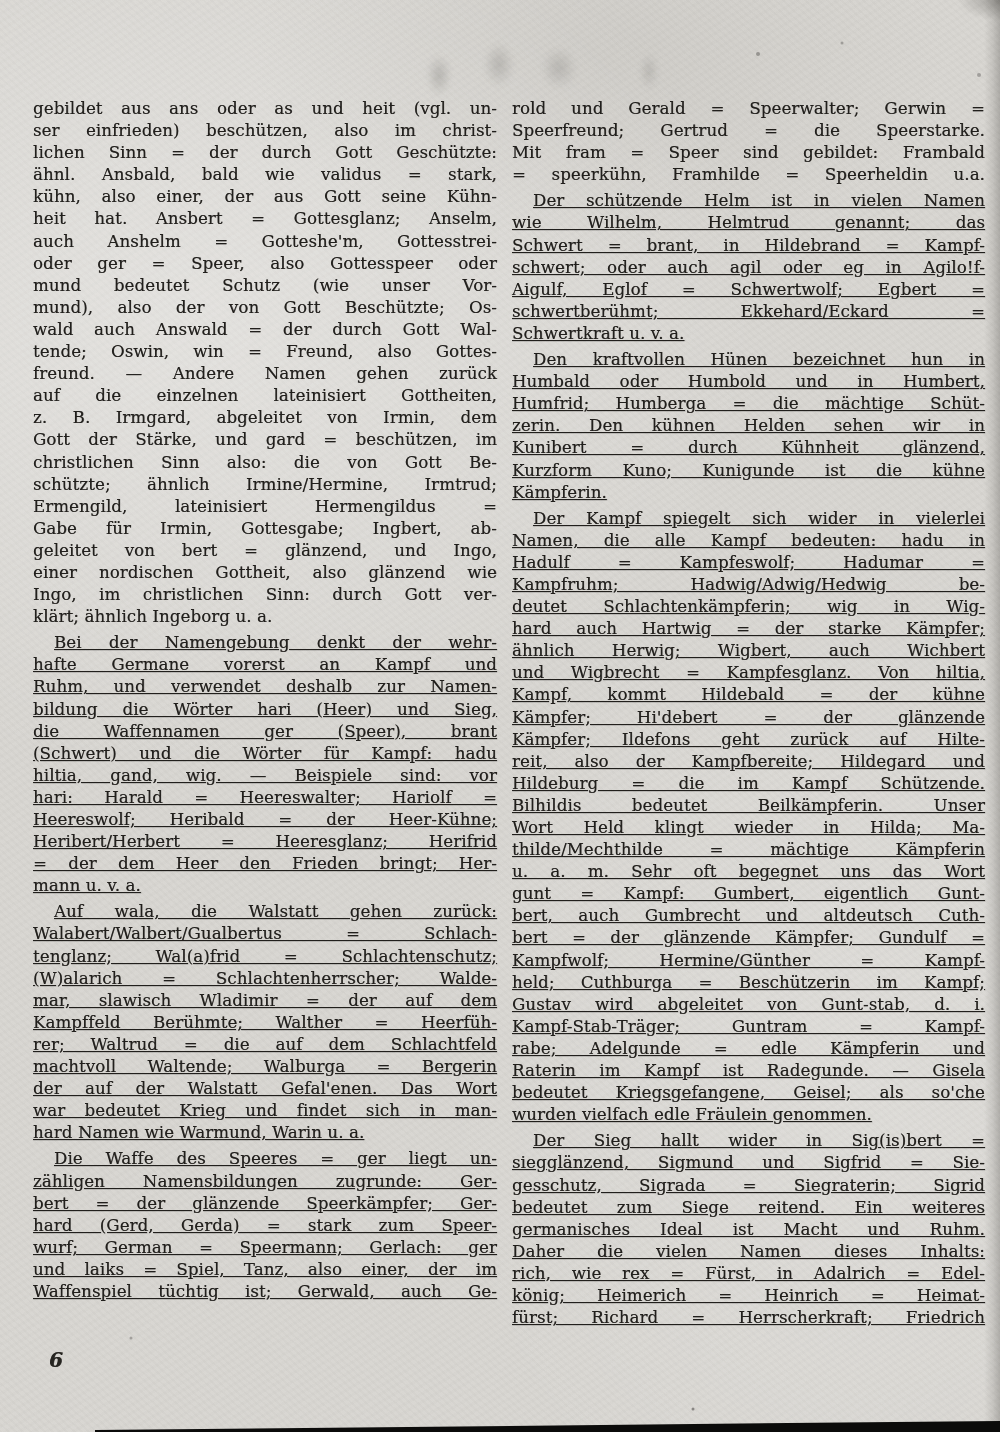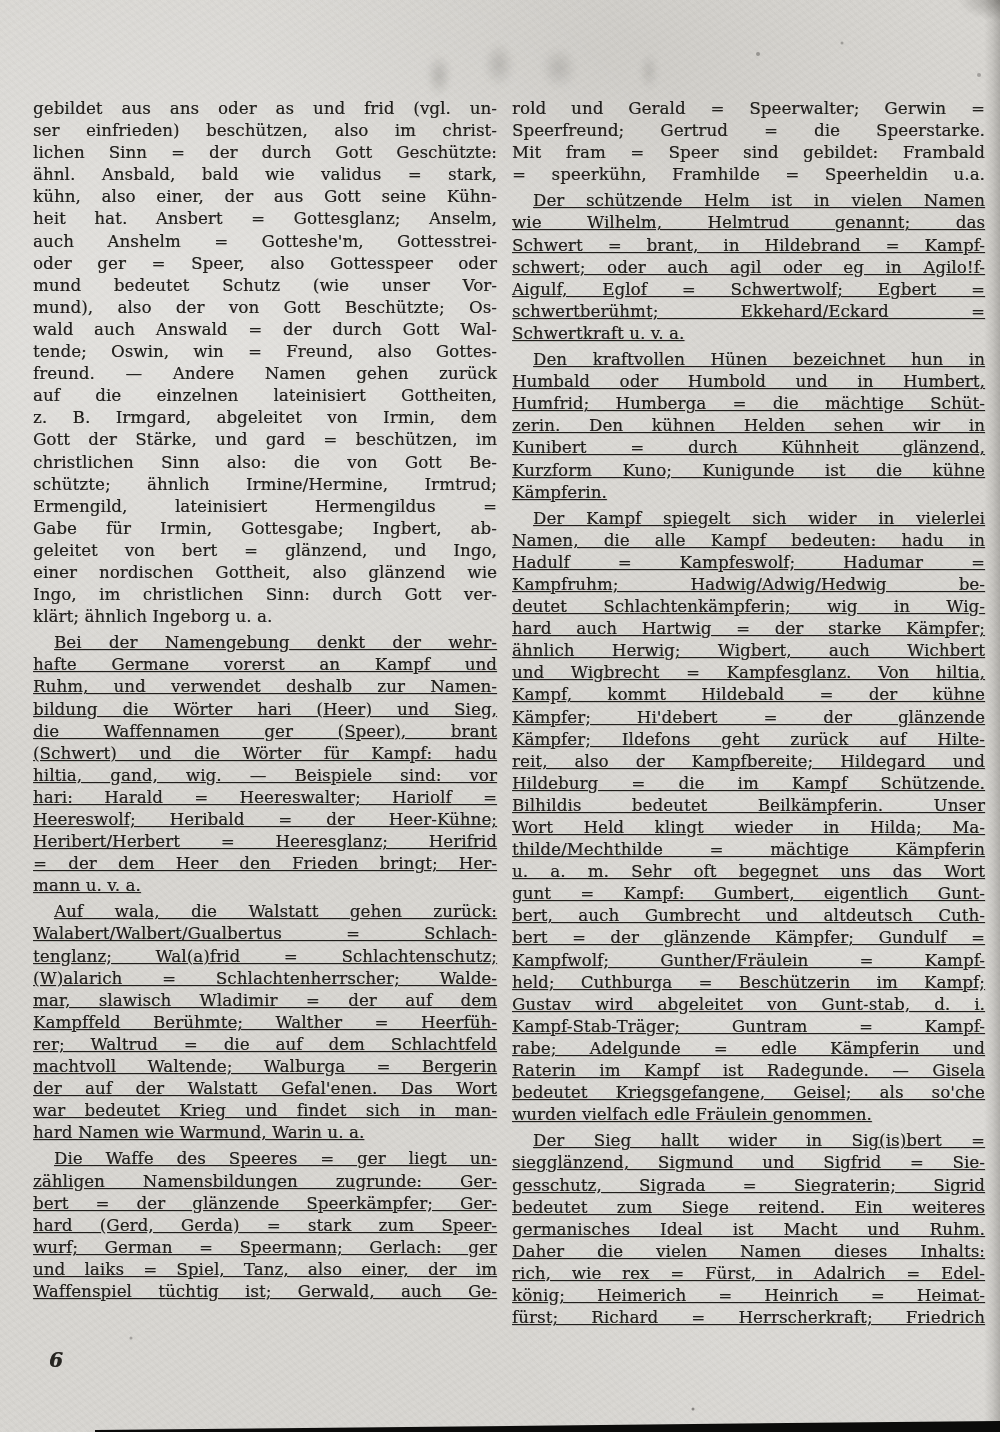--- a/index.html
+++ b/index.html
@@ -98,21 +98,21 @@
 </style>
 </head>
 <body>
 
 <div class="page">
   <div class="ghost-stain"></div>
 
   <div class="content">
     <div class="column col-left">
         <div class="paragraph">
-          <div class="line">gebildet aus ans oder as und frid (vgl. un-</div>
+          <div class="line">gebildet aus ans oder as und heit (vgl. un-</div>
           <div class="line">ser einfrieden) beschützen, also im christ-</div>
           <div class="line">lichen Sinn = der durch Gott Geschützte:</div>
           <div class="line">ähnl. Ansbald, bald wie validus = stark,</div>
           <div class="line">kühn, also einer, der aus Gott seine Kühn-</div>
           <div class="line">heit hat. Ansbert = Gottesglanz; Anselm,</div>
           <div class="line">auch Anshelm = Gotteshe'm, Gottesstrei-</div>
           <div class="line">oder ger = Speer, also Gottesspeer oder</div>
           <div class="line">mund bedeutet Schutz (wie unser Vor-</div>
           <div class="line">mund), also der von Gott Beschützte; Os-</div>
           <div class="line">wald auch Answald = der durch Gott Wal-</div>
@@ -206,21 +206,21 @@
           <div class="line">Kämpfer; Ildefons geht zurück auf Hilte-</div>
           <div class="line">reit, also der Kampfbereite; Hildegard und</div>
           <div class="line">Hildeburg = die im Kampf Schützende.</div>
           <div class="line">Bilhildis bedeutet Beilkämpferin. Unser</div>
           <div class="line">Wort Held klingt wieder in Hilda; Ma-</div>
           <div class="line">thilde/Mechthilde = mächtige Kämpferin</div>
           <div class="line">u. a. m. Sehr oft begegnet uns das Wort</div>
           <div class="line">gunt = Kampf: Gumbert, eigentlich Gunt-</div>
           <div class="line">bert, auch Gumbrecht und altdeutsch Cuth-</div>
           <div class="line">bert = der glänzende Kämpfer; Gundulf =</div>
-          <div class="line">Kampfwolf; Gunther/Fräulein = Kampf-</div>
+          <div class="line">Kampfwolf; Hermine/Günther = Kampf-</div>
           <div class="line">held; Cuthburga = Beschützerin im Kampf;</div>
           <div class="line">Gustav wird abgeleitet von Gunt-stab, d. i.</div>
           <div class="line">Kampf-Stab-Träger; Guntram = Kampf-</div>
           <div class="line">rabe; Adelgunde = edle Kämpferin und</div>
           <div class="line">Raterin im Kampf ist Radegunde. — Gisela</div>
           <div class="line">bedeutet Kriegsgefangene, Geisel; als so'che</div>
           <div class="line last">wurden vielfach edle Fräulein genommen.</div>
         </div>
         <div class="paragraph">
           <div class="line indent">Der Sieg hallt wider in Sig(is)bert =</div>

